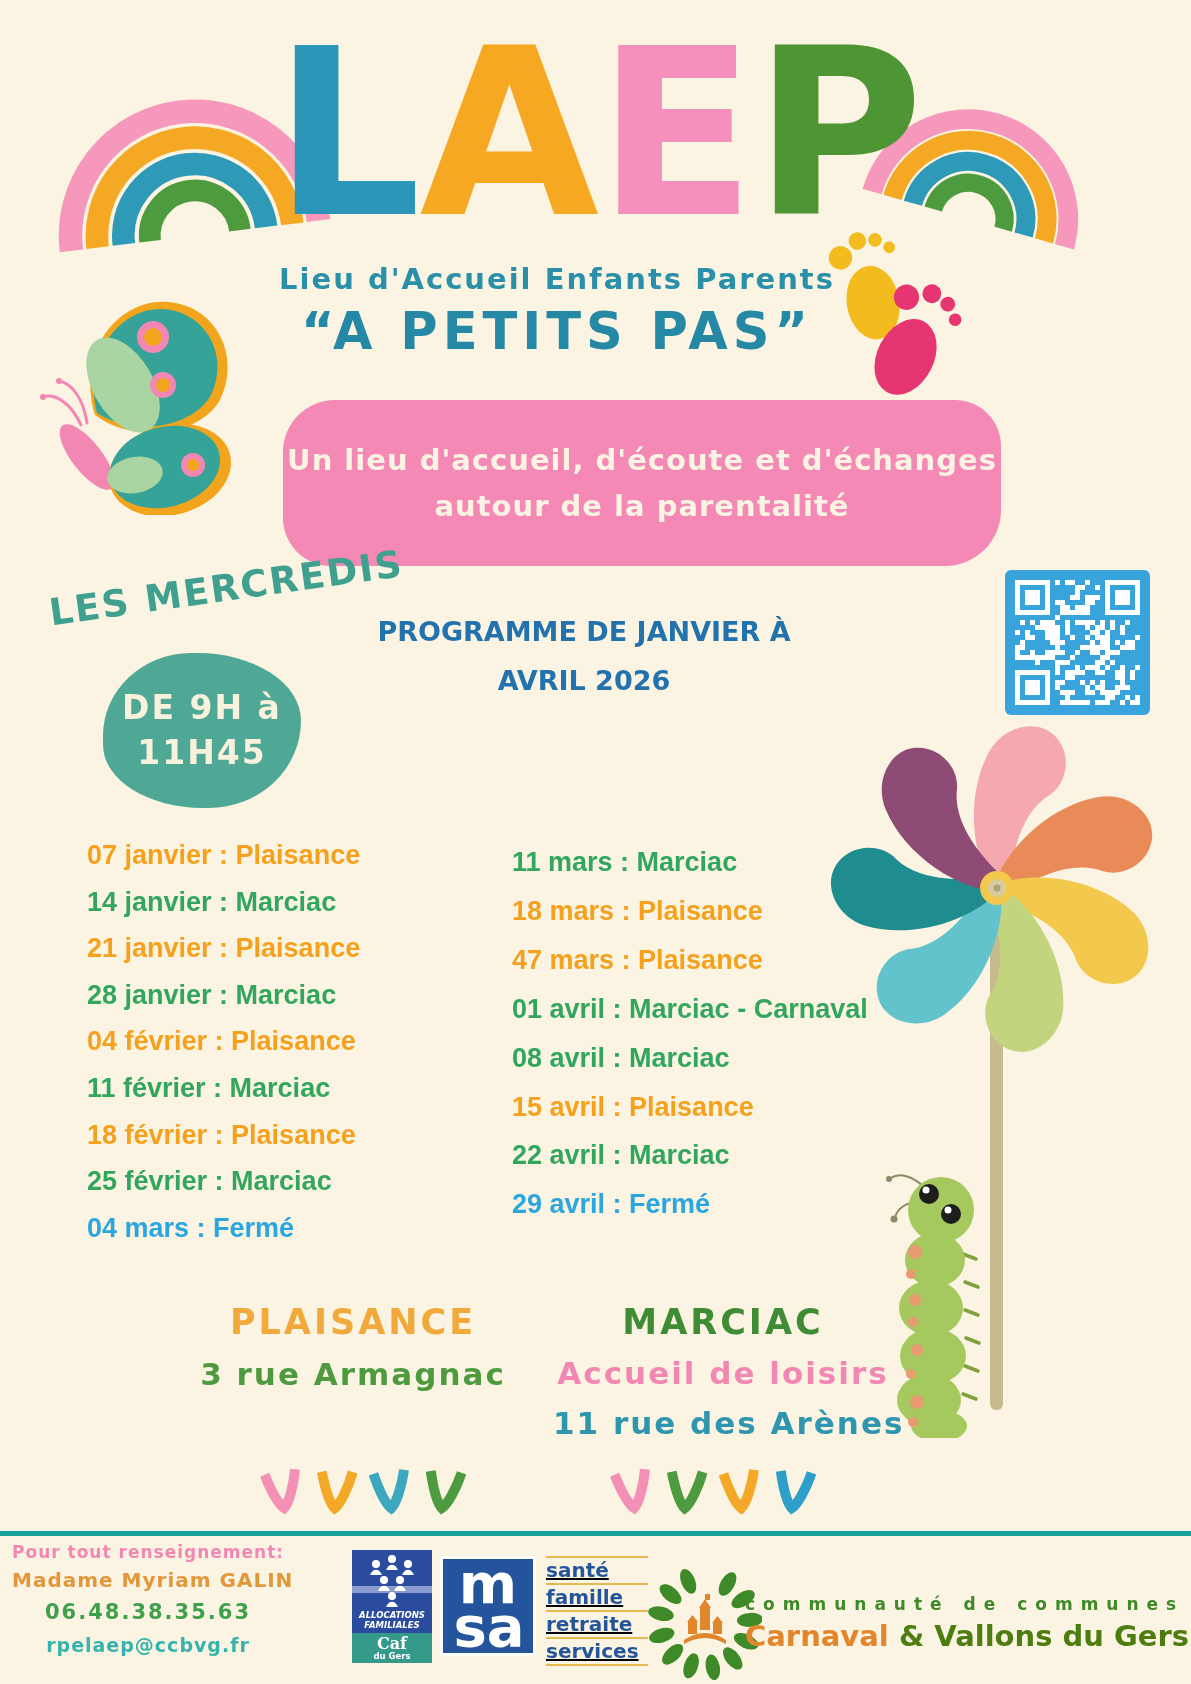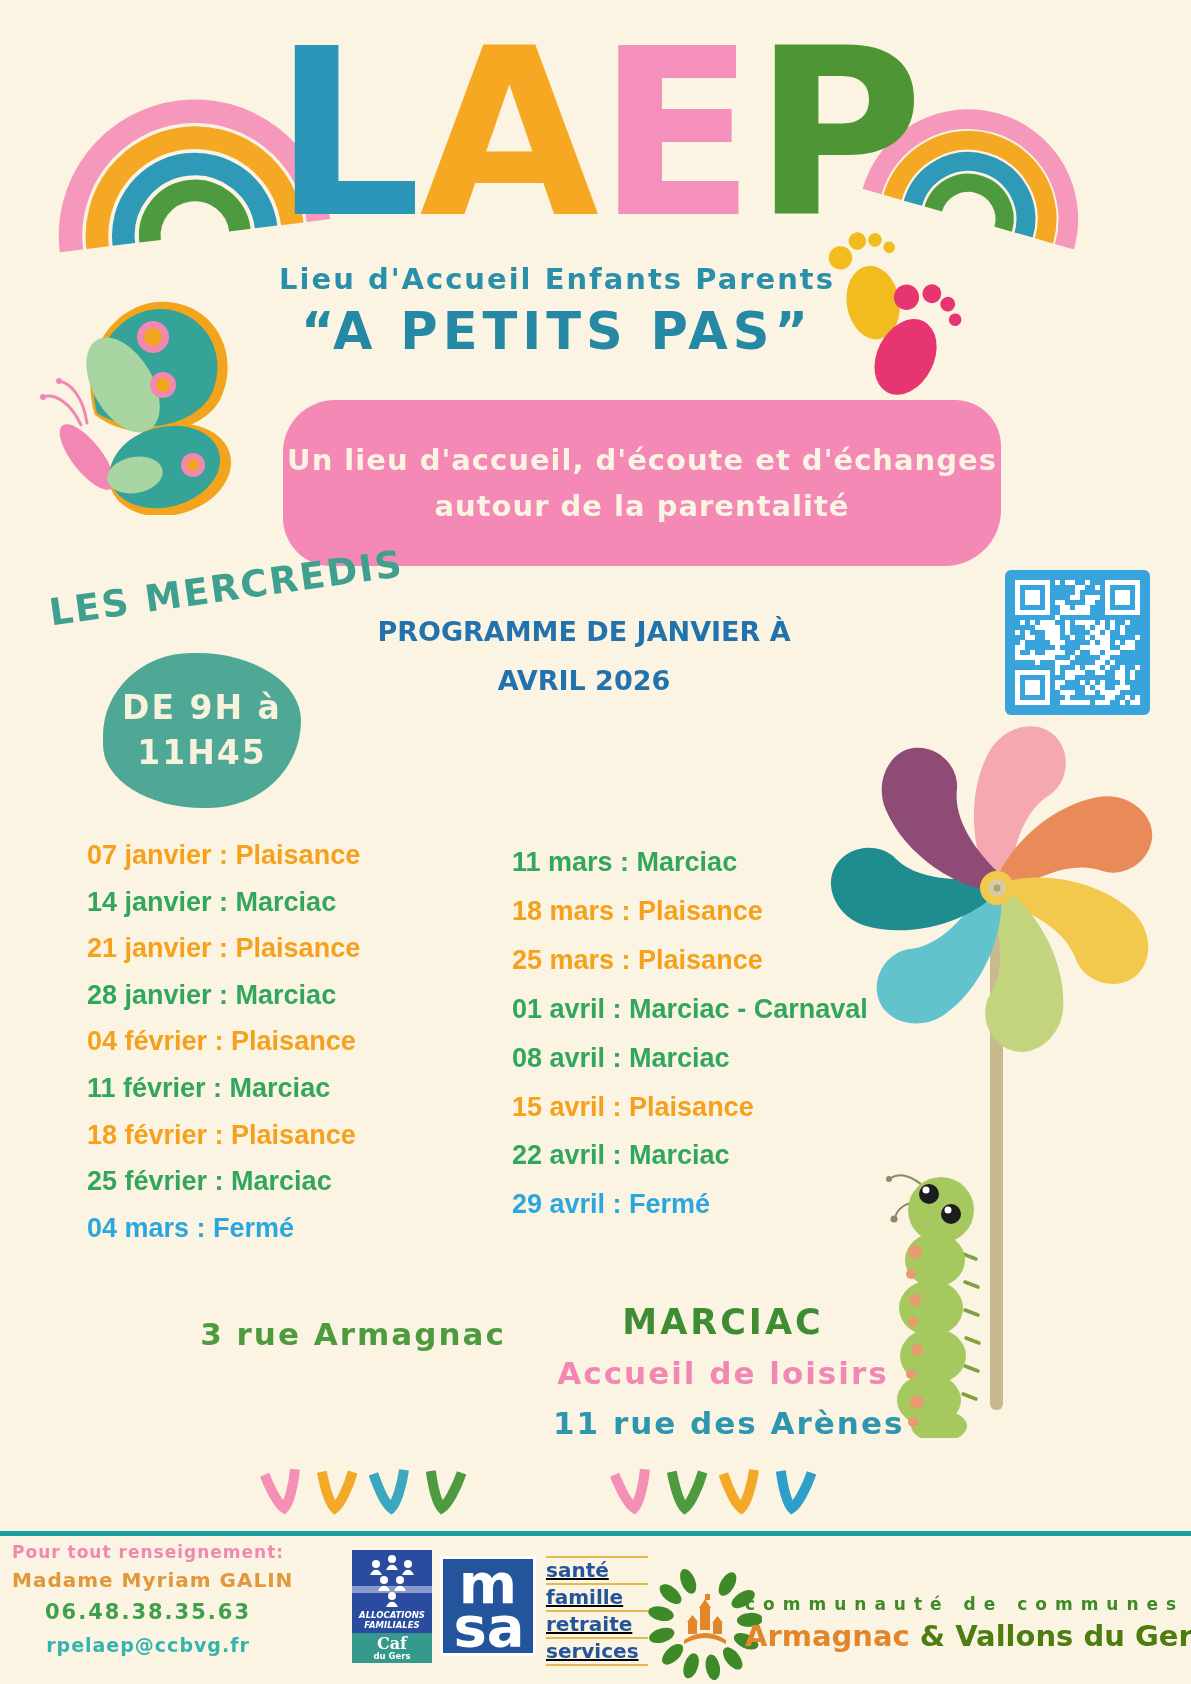--- a/index.html
+++ b/index.html
@@ -389,21 +389,21 @@
       <div style="color: rgb(49, 166, 92);">28 janvier : Marciac</div>
       <div style="color: rgb(245, 161, 29);">04 février : Plaisance</div>
       <div style="color: rgb(49, 166, 92);">11 février : Marciac</div>
       <div style="color: rgb(245, 161, 29);">18 février : Plaisance</div>
       <div style="color: rgb(49, 166, 92);">25 février : Marciac</div>
       <div style="color: rgb(43, 166, 223);">04 mars : Fermé</div>
     </div>
   <div class="sched sched-right">
       <div style="color: rgb(49, 166, 92);">11 mars : Marciac</div>
       <div style="color: rgb(245, 161, 29);">18 mars : Plaisance</div>
-      <div style="color: rgb(245, 161, 29);">25 mars : Plaisance</div>
+      <div style="color: rgb(245, 161, 29);">47 mars : Plaisance</div>
       <div style="color: rgb(49, 166, 92);">01 avril : Marciac - Carnaval</div>
       <div style="color: rgb(49, 166, 92);">08 avril : Marciac</div>
       <div style="color: rgb(245, 161, 29);">15 avril : Plaisance</div>
       <div style="color: rgb(49, 166, 92);">22 avril : Marciac</div>
       <div style="color: rgb(43, 166, 223);">29 avril : Fermé</div>
     </div>
 
   <div class="stick"></div>
 
   <svg class="pinwheel" width="360" height="360" viewBox="0 0 360 360">
@@ -452,20 +452,21 @@
       <circle cx="52" cy="142" r="6"></circle>
         <circle cx="50" cy="164" r="5"></circle>
       <circle cx="54" cy="192" r="6"></circle>
         <circle cx="48" cy="216" r="5"></circle>
       <circle cx="54" cy="244" r="7"></circle>
         <circle cx="50" cy="264" r="5"></circle>
     </g>
   </svg>
 
   <div class="loc loc-plaisance">
+    <div class="loc-name" style="color: rgb(242, 169, 59);">PLAISANCE</div>
     <div class="loc-address" style="color: rgb(78, 155, 63);">3 rue Armagnac</div>
   </div>
   <div class="loc loc-marciac">
     <div class="loc-name" style="color: rgb(62, 140, 51);">MARCIAC</div>
     <div class="loc-venue" style="color: rgb(242, 135, 179);">Accueil de loisirs</div>
     <div class="loc-address" style="color: rgb(46, 150, 174);">11 rue des Arènes</div>
   </div>
 
   <div class="checks checks-left">
       <svg class="check" width="40" height="52" viewBox="0 0 44 56">
@@ -578,18 +579,18 @@
       <rect x="40" y="56" width="9" height="12"></rect>
       <polygon points="39,56 50,56 44.5,49"></polygon>
       <rect x="65" y="57" width="9" height="11"></rect>
       <polygon points="64,57 75,57 69.5,50"></polygon>
     </g>
   </svg>
 
   <div class="community-text">
     <div class="community-tagline">communauté de communes</div>
     <div class="community-name">
-      <span class="orange">Armagnac</span>
+      <span class="orange">Carnaval</span>
       <span class="green">&amp; Vallons du Gers</span>
     </div>
   </div>
 
 </div>
 
 </body></html>

